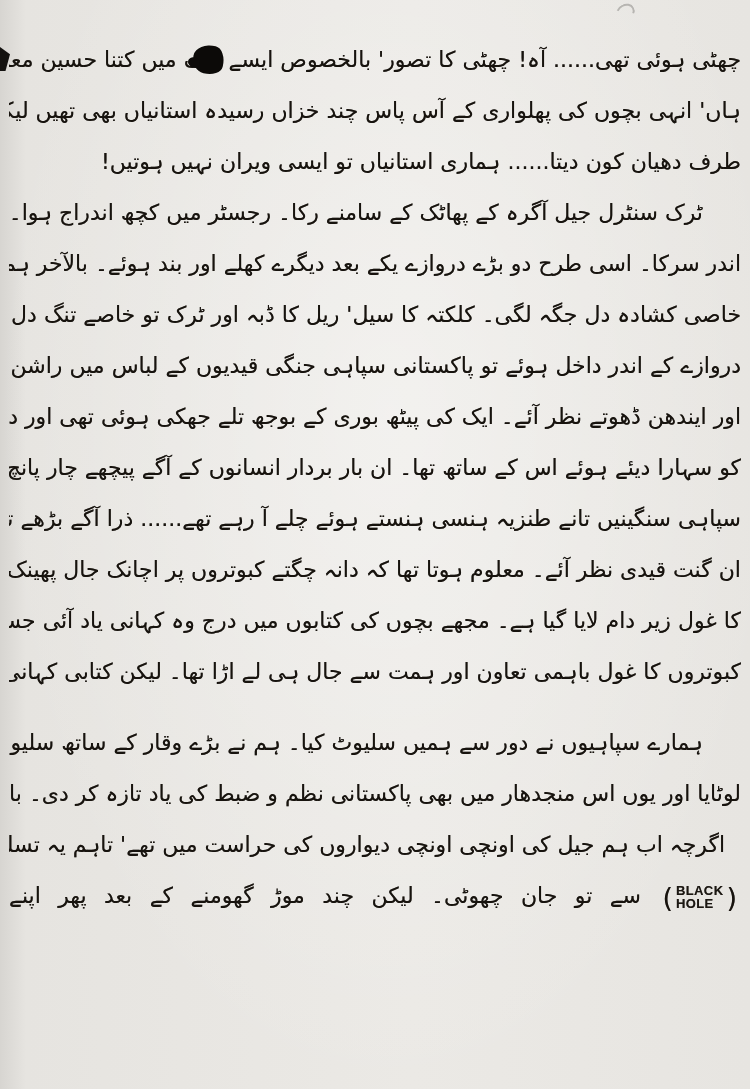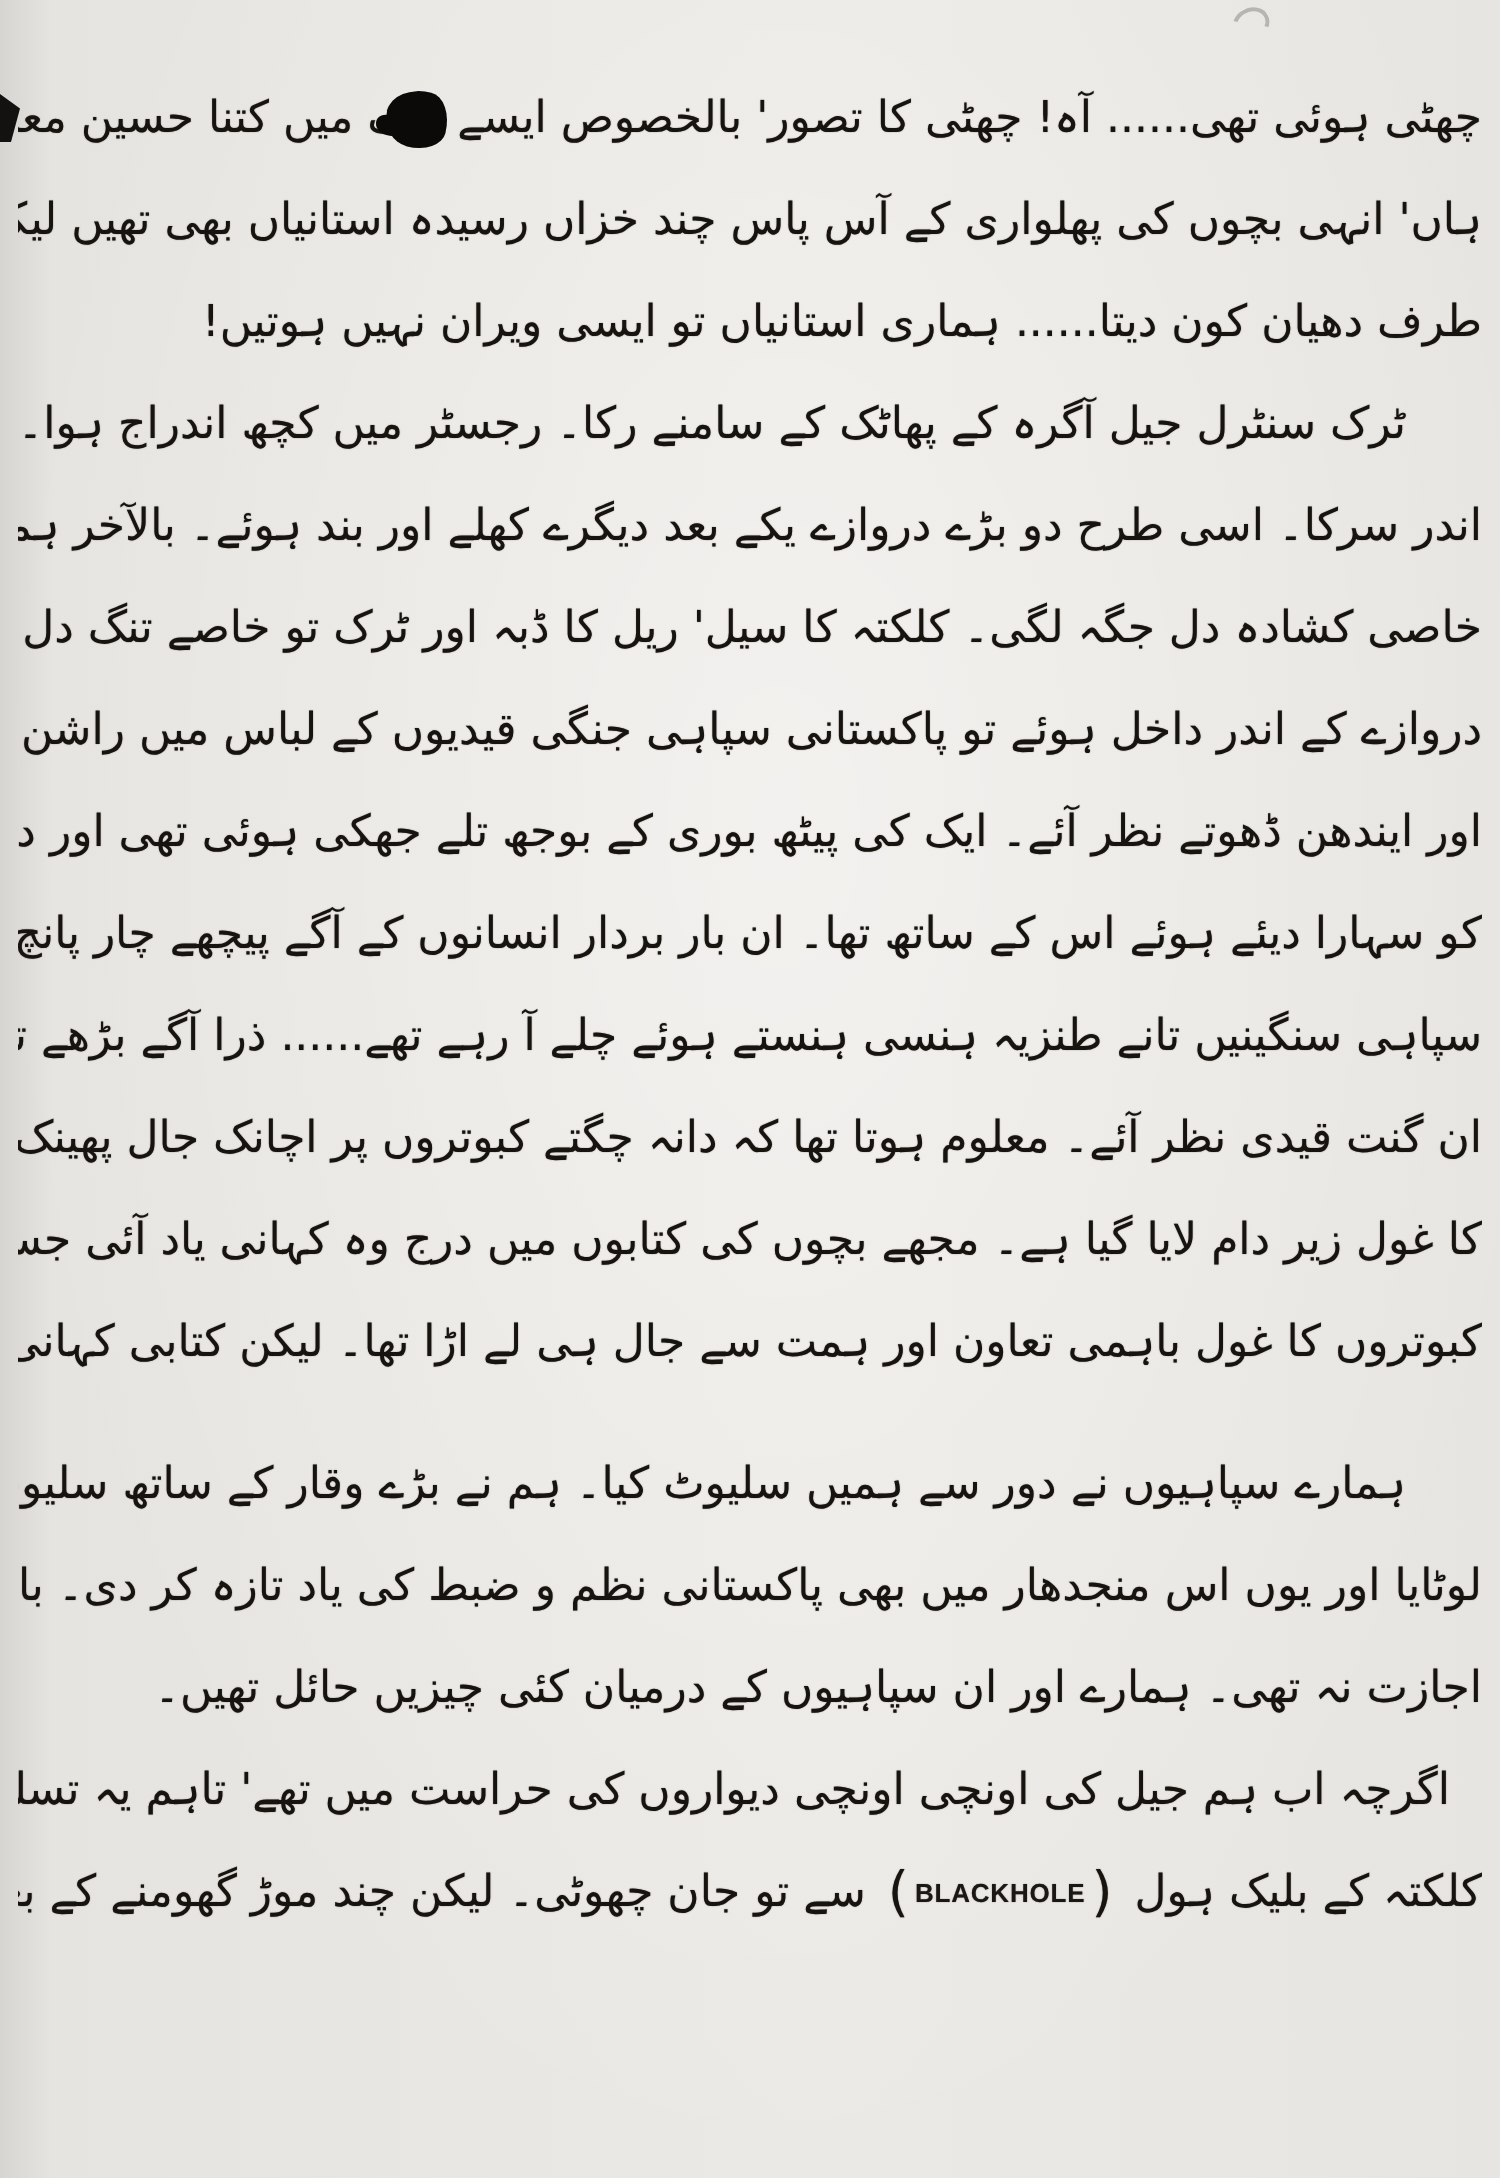--- a/index.html
+++ b/index.html
@@ -51,21 +51,21 @@
     gap:3px;
     margin:0 4px;
   }
   .bh-paren{
     font-size:27px;
     line-height:27px;
     font-family:"DejaVu Sans", sans-serif;
   }
   .bh-stack{
     display:inline-flex;
-    flex-direction:row;
+    flex-direction:column;
     justify-content:flex-start;
     text-align:center;
     font-family:"Liberation Sans", sans-serif;
     font-size:13px;
     line-height:13.5px;
     font-weight:700;
     letter-spacing:.4px;
     color:#1b1712;
   }
 
@@ -130,27 +130,25 @@
       <div class="line">کو سہارا دیئے ہوئے اس کے ساتھ تھا۔ ان بار بردار انسانوں کے آگے پیچھے چار پانچ بھارتی</div>
       <div class="line">سپاہی سنگینیں تانے طنزیہ ہنسی ہنستے ہوئے چلے آ رہے تھے...... ذرا آگے بڑھے تو ایک باڑے میں</div>
       <div class="line">ان گنت قیدی نظر آئے۔ معلوم ہوتا تھا کہ دانہ چگتے کبوتروں پر اچانک جال پھینک کر غول</div>
       <div class="line">کا غول زیر دام لایا گیا ہے۔ مجھے بچوں کی کتابوں میں درج وہ کہانی یاد آئی جس میں ایسے ہی</div>
       <div class="line">کبوتروں کا غول باہمی تعاون اور ہمت سے جال ہی لے اڑا تھا۔ لیکن کتابی کہانی کے کبوتروں</div>
     </div>
 
     <div class="para gap-above">
       <div class="line indent-lg">ہمارے سپاہیوں نے دور سے ہمیں سلیوٹ کیا۔ ہم نے بڑے وقار کے ساتھ سلیوٹ</div>
       <div class="line">لوٹایا اور یوں اس منجدھار میں بھی پاکستانی نظم و ضبط کی یاد تازہ کر دی۔ بات کرنے کی</div>
-      <div class="line endline">اجازت نہ تھی۔ ہمارے اور ان سپاہیوں کے درمیان کئی چیزیں حائل تھیں۔</div>
     </div>
 
     <div class="para">
       <div class="line indent-sm">اگرچہ اب ہم جیل کی اونچی اونچی دیواروں کی حراست میں تھے' تاہم یہ تسلی تھی کہ چلو</div>
       <div class="line">
-        <span>کلکتہ کے بلیک ہول</span>
         <span class="bh-wrap">
           <span class="bh-paren">(</span>
           <span class="bh-stack">
             <span>BLACK</span>
             <span>HOLE</span>
           </span>
           <span class="bh-paren">)</span>
         </span>
         <span>سے تو جان چھوٹی۔ لیکن چند موڑ گھومنے کے بعد پھر اپنے</span>
       </div>

